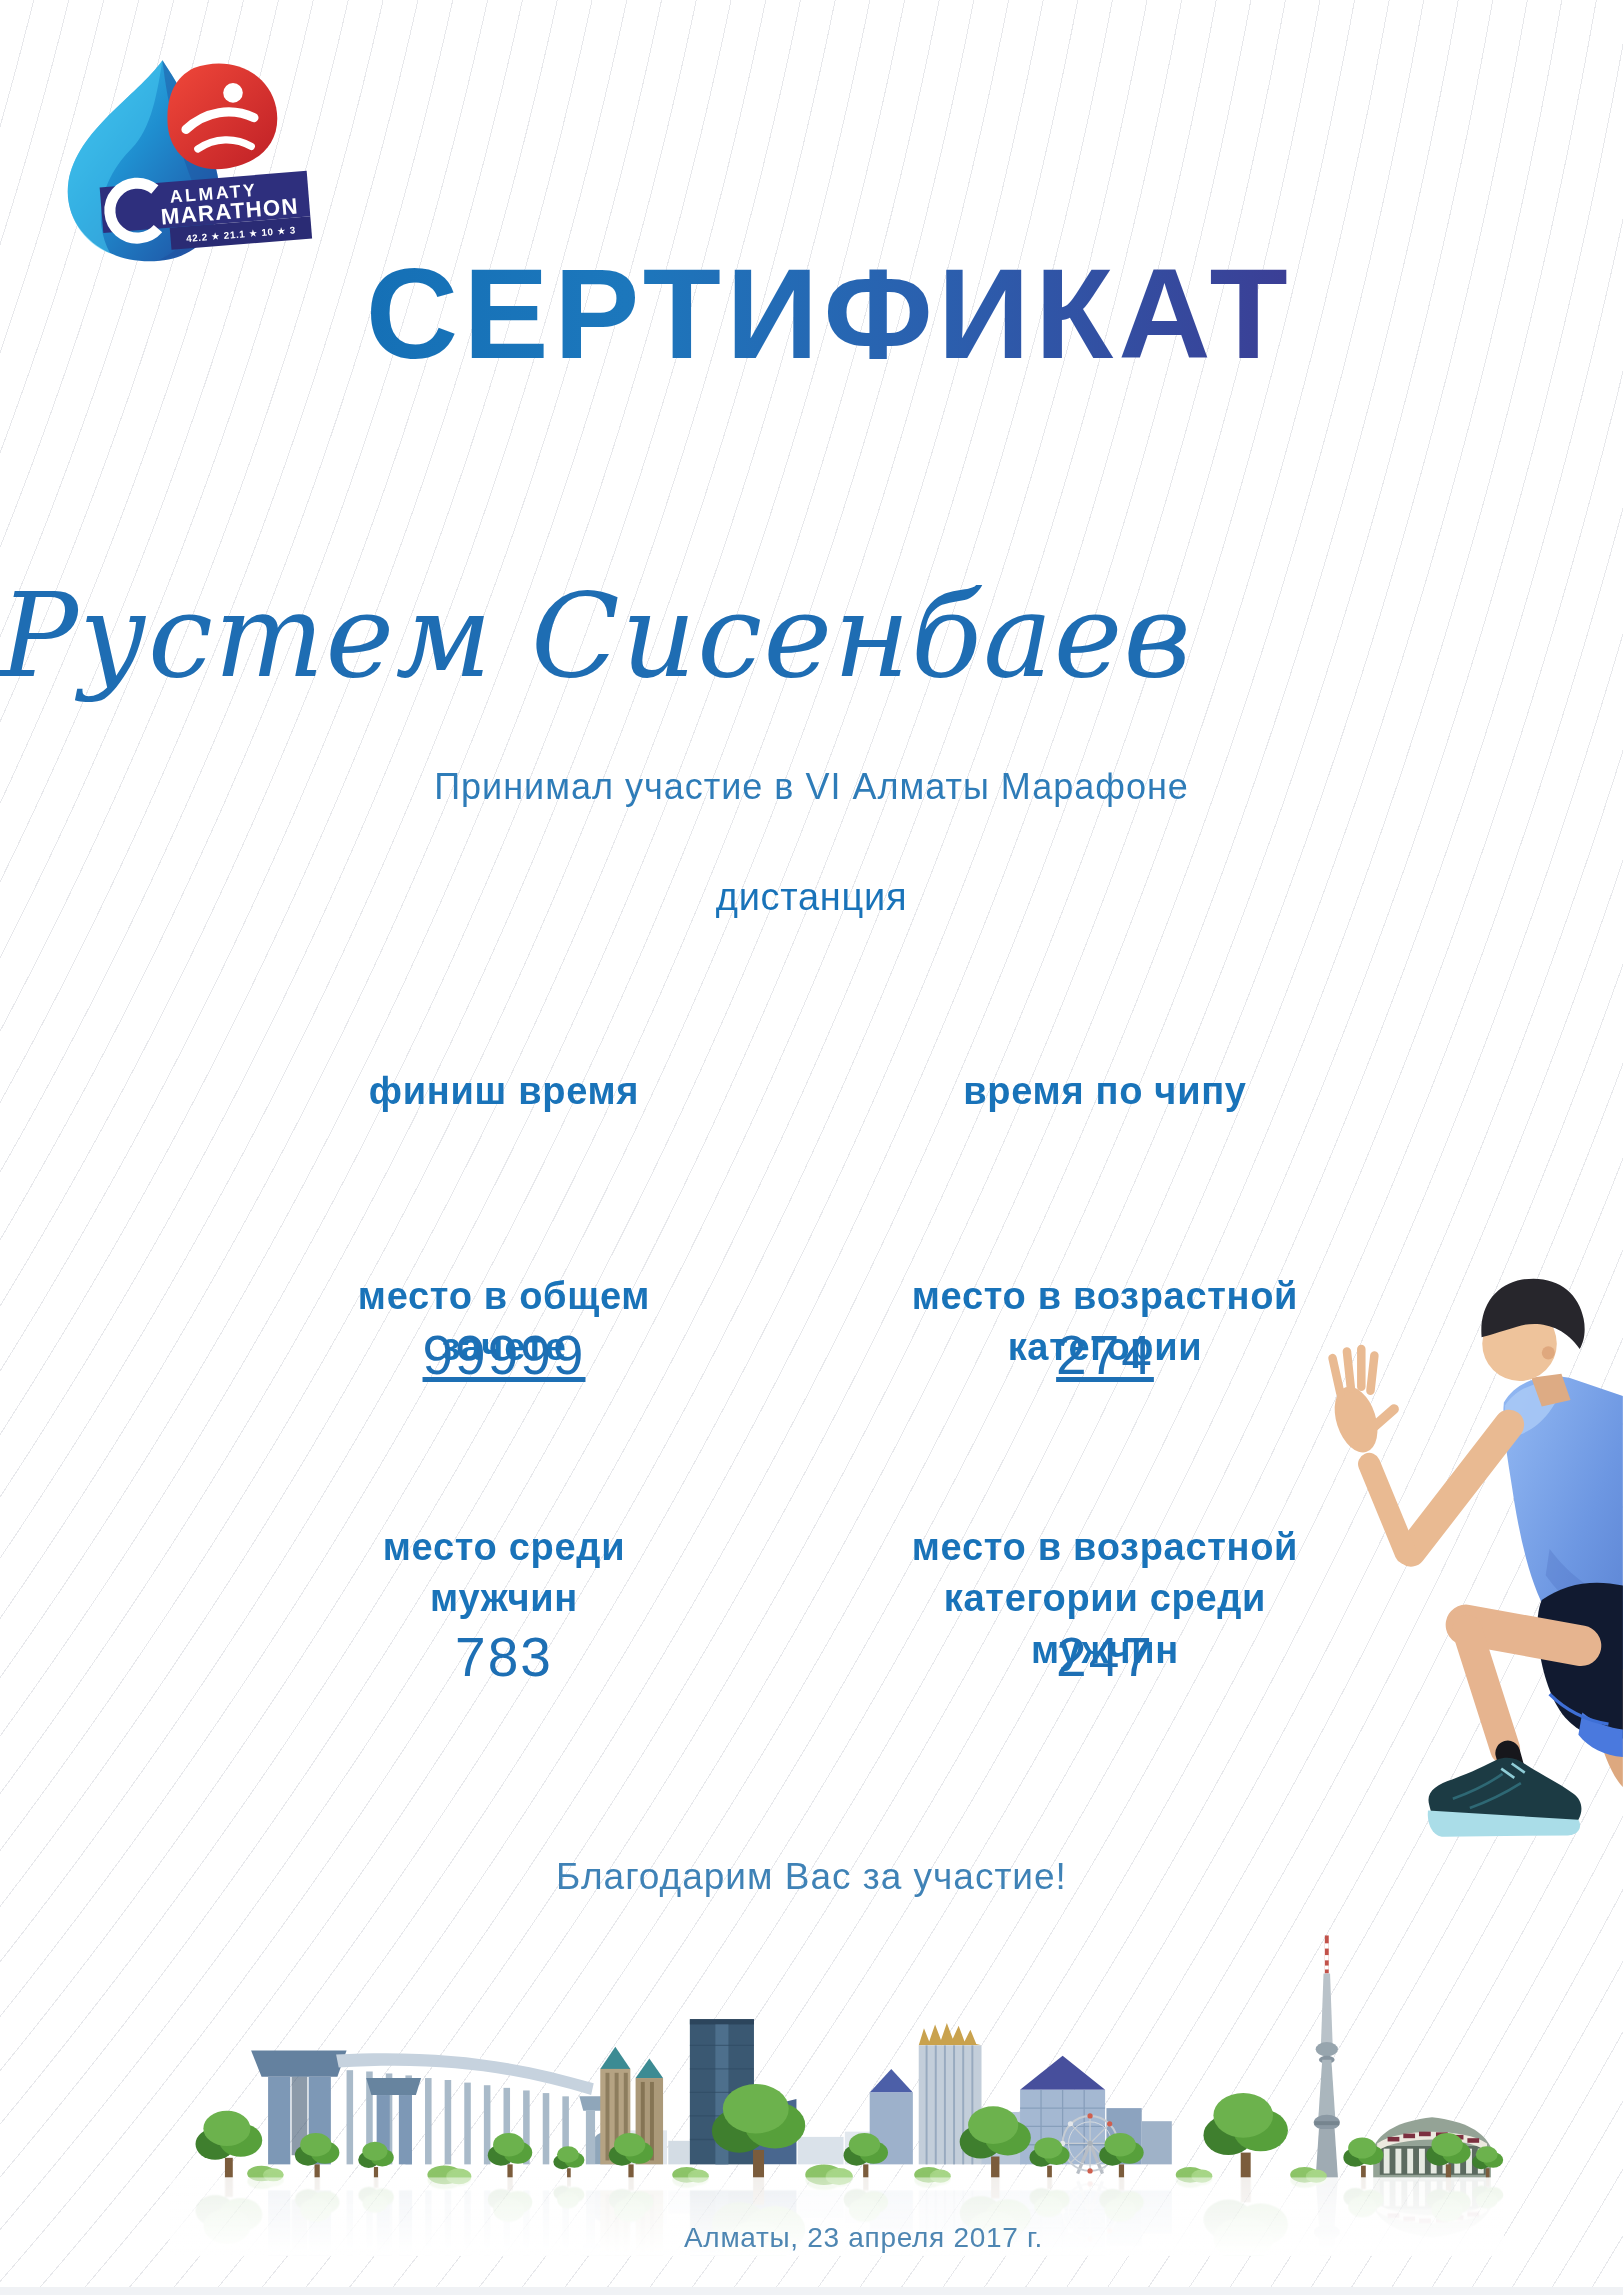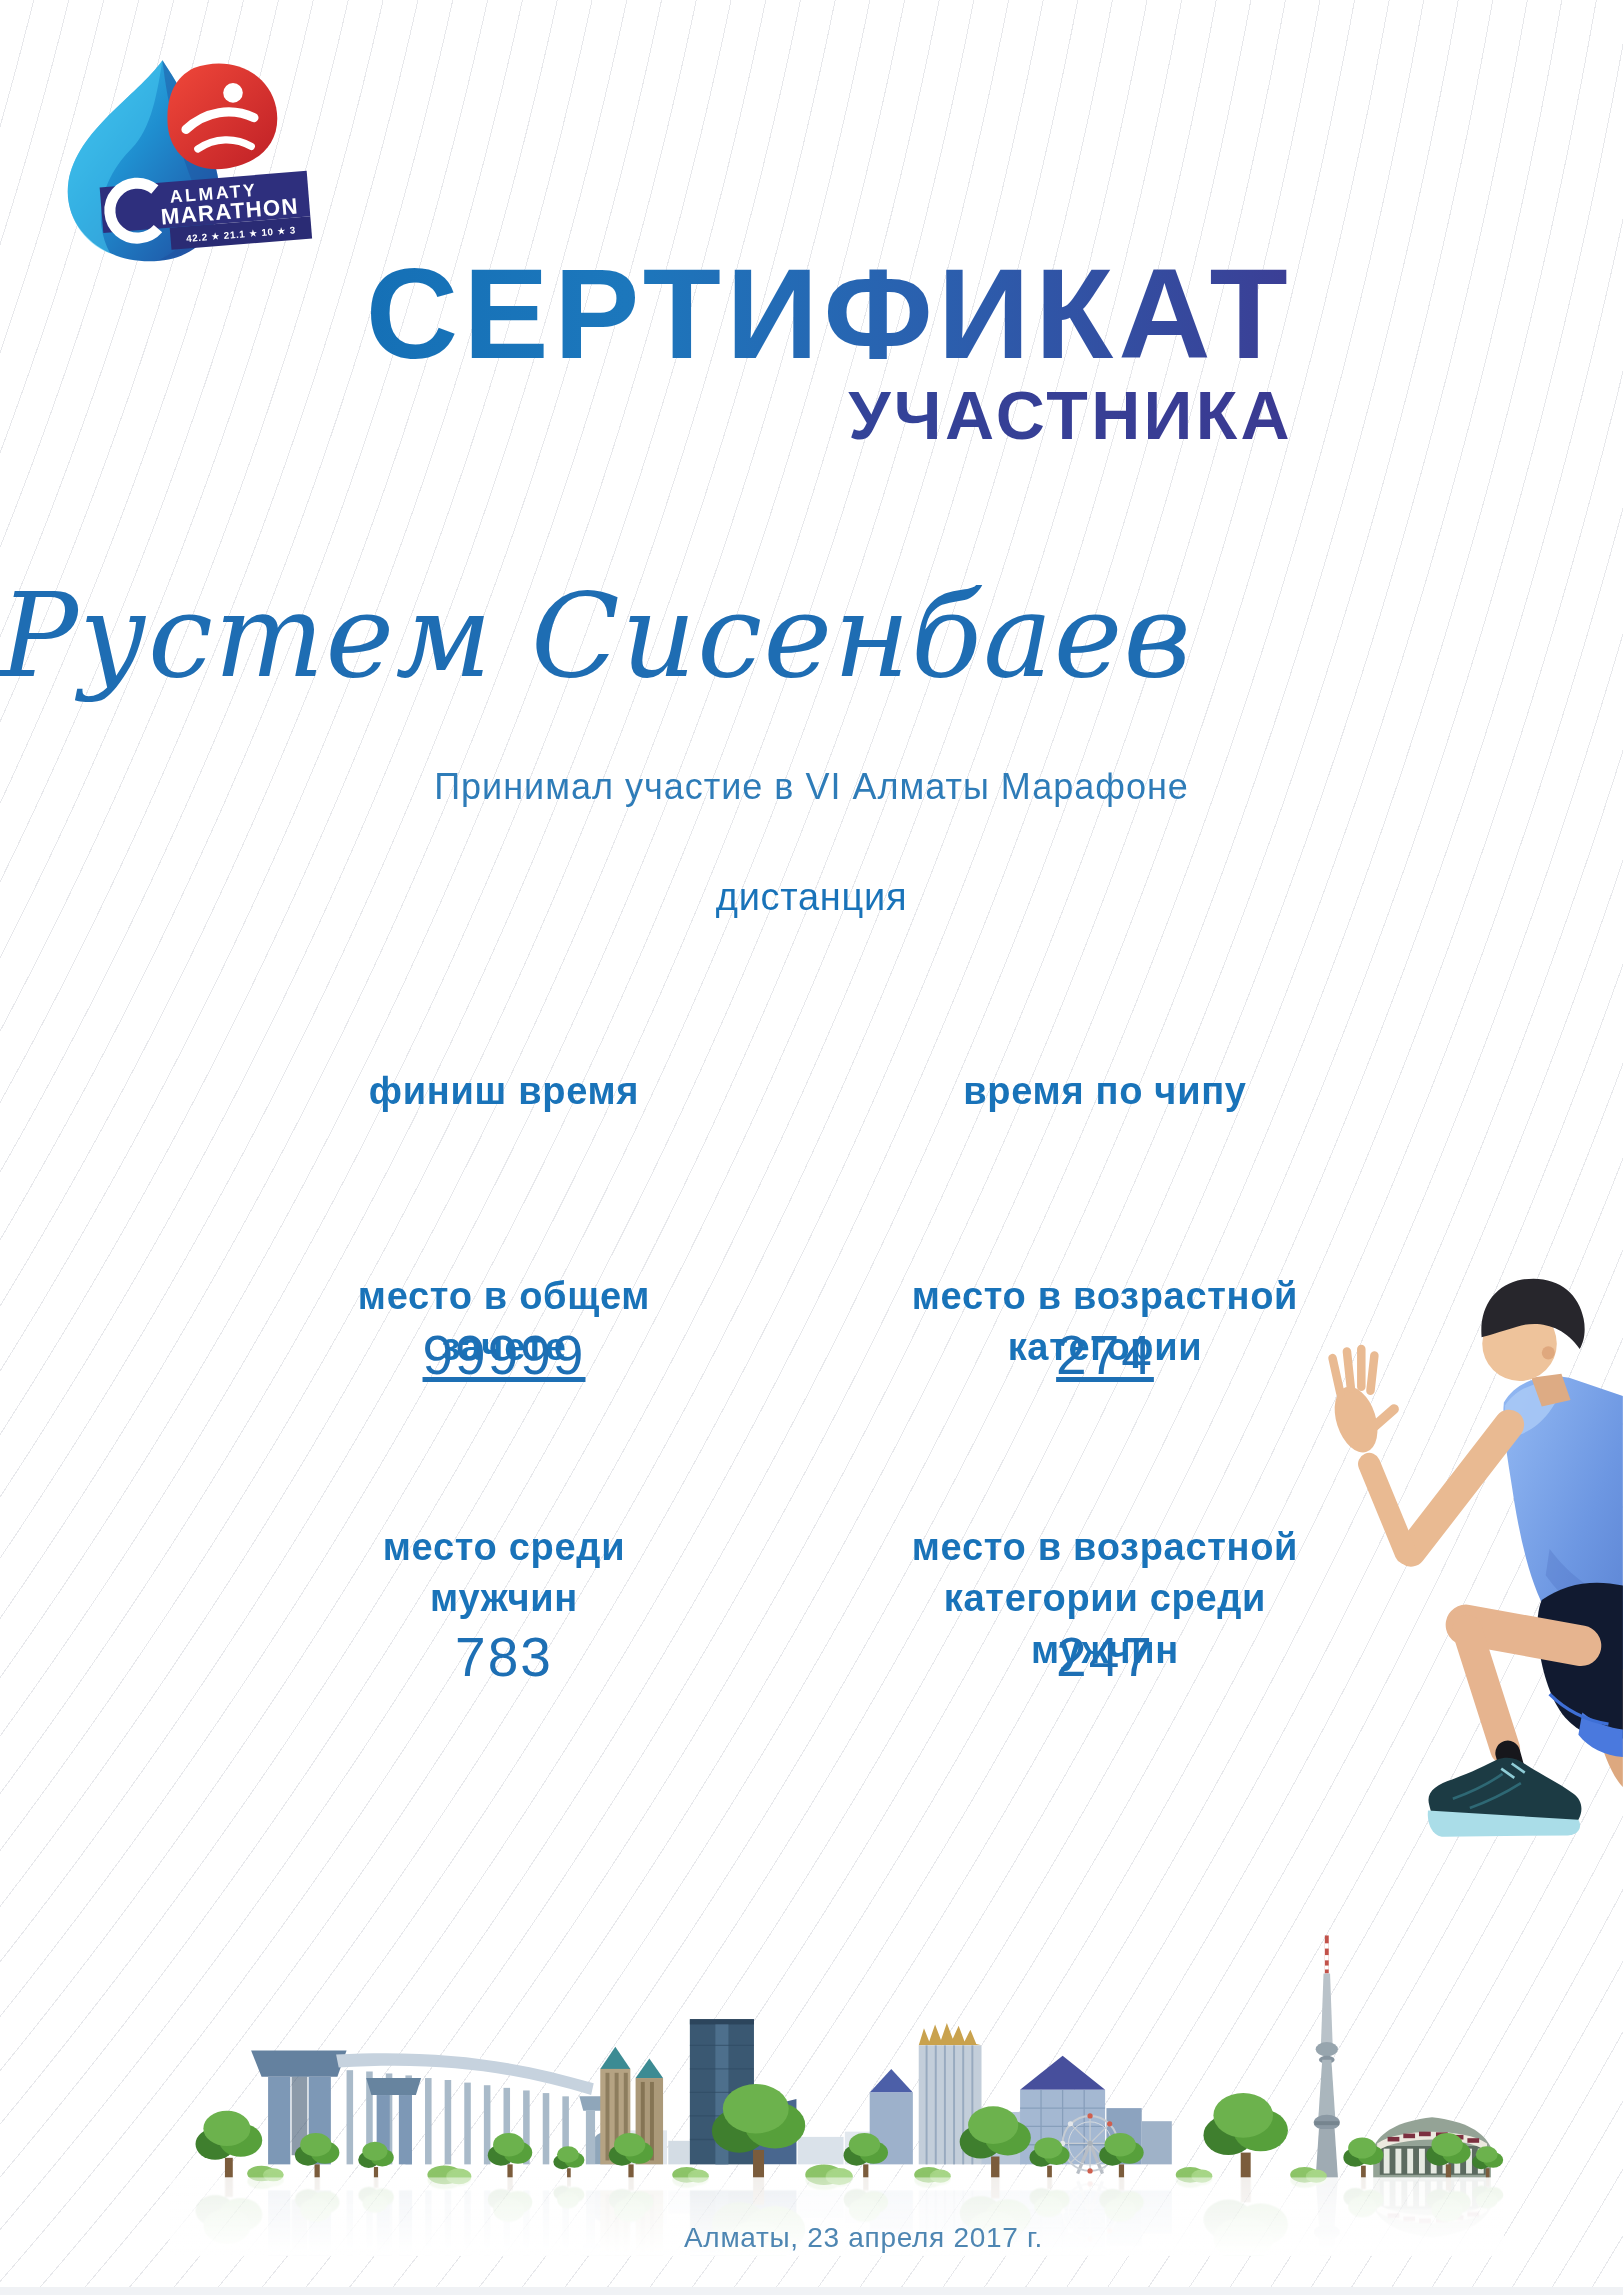--- a/index.html
+++ b/index.html
@@ -109,21 +109,20 @@
       <rect x="168" y="266" width="216" height="34" fill="#2a2b74"></rect>
       <path d="M150,206 A42,42 0 1 0 150,266" stroke="#ffffff" stroke-width="17" fill="none"></path>
       <text x="172" y="228" font-size="27" font-weight="bold" letter-spacing="4" fill="#ffffff">ALMATY</text>
       <text x="156" y="260" font-size="34" font-weight="bold" letter-spacing="2" fill="#ffffff">MARATHON</text>
       <text x="276" y="290" font-size="15" letter-spacing="1" fill="#ffffff" text-anchor="middle" font-weight="bold">42.2 ★ 21.1 ★ 10 ★ 3</text>
     </g>
   </svg>
 
   <div class="title-block">
     <h1 class="title-main">СЕРТИФИКАТ</h1>
-    <h2 class="title-sub">УЧАСТНИКА</h2>
   </div>
 
   <div class="participant-name">Рустем Сисенбаев</div>
 
   <div class="participation-line">Принимал участие в VI Алматы Марафоне</div>
 
   <div class="distance-label">дистанция</div>
 
   <div class="time-label t-finish">финиш время</div>
   <div class="time-label t-chip">время по чипу</div>
@@ -131,20 +130,21 @@
   <div class="result-label r1 c-left">место в общем зачете</div>
   <div class="result-label r1 c-right">место в возрастной категории</div>
   <div class="result-value v1 c-left">99999</div>
   <div class="result-value v1 c-right">274</div>
 
   <div class="result-label r2 c-left">место среди мужчин</div>
   <div class="result-label r2 c-right">место в возрастной категории среди мужчин</div>
   <div class="result-value v2 c-left">783</div>
   <div class="result-value v2 c-right">247</div>
 
+  <div class="thanks-line">Благодарим Вас за участие!</div>
 
   <svg class="runner" viewBox="0 0 492 962">
     <defs>
       <linearGradient id="shirtG" x1="0" y1="0" x2="1" y2="1">
         <stop offset="0" stop-color="#93b9f3"></stop>
           <stop offset="0.6" stop-color="#6d97e2"></stop>
           <stop offset="1" stop-color="#5a82d2"></stop>
       </linearGradient>
     </defs>
 

